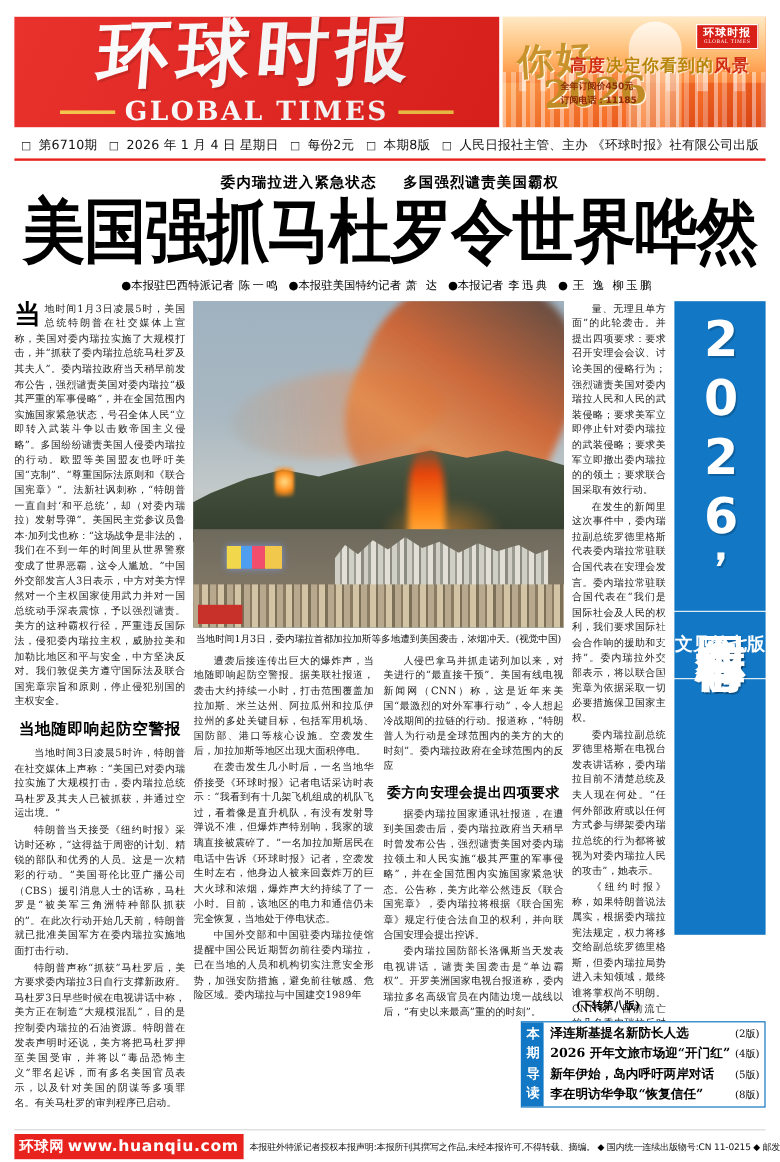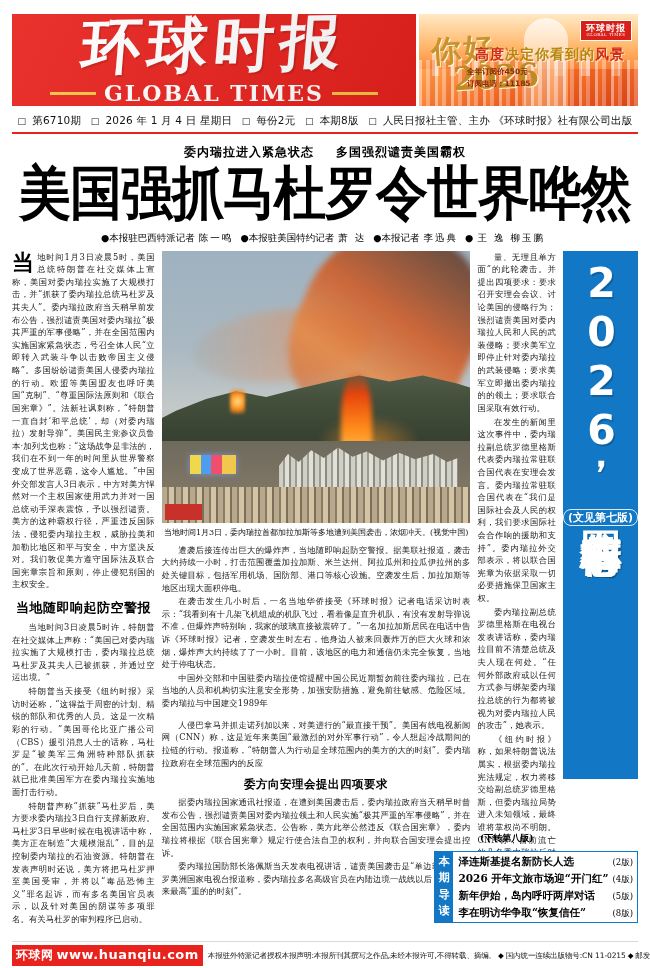--- a/index.html
+++ b/index.html
@@ -244,25 +244,25 @@
     font-family: "DejaVu Sans", "Liberation Sans", sans-serif;
     font-weight: bold;
     font-size: 41px;
     letter-spacing: 1px;
     line-height: 1.02;
     text-shadow: 1.5px 1.5px 0 rgba(0,0,0,.18);
   }
   .banner-note {
     margin-top: 4px;
     color: #fff;
-    font-size: 11px;
+    font-size: 15px;
     font-weight: bold;
     border: 1px solid rgba(255,255,255,.85);
     border-radius: 8px;
-    padding: 0 4px;
+    padding: 18px 4px;
     white-space: nowrap;
     font-family: "DejaVu Sans", sans-serif;
   }
 
   .bodytext {
     font-family: "DejaVu Serif", "Liberation Serif", serif;
     font-size: 8.3px;
     line-height: 1.52;
     color: #1b1b1b;
     text-align: justify;
@@ -382,21 +382,21 @@
   }
   .caption {
     font-family: "DejaVu Serif", serif;
     font-size: 8px;
     color: #111;
     text-align: center;
     margin: 4px 0 6px 0;
     line-height: 1.4;
   }
   .two-sub {
-    display: flex; gap: 8px; flex-direction: column;
+    display: flex; gap: 8px;
   }
   .two-sub > div { flex: 1; }
 
   
   .indexwrap {
     position: absolute;
     left: 434px;
     top: 851px;
     width: 204px;
     display: flex;

